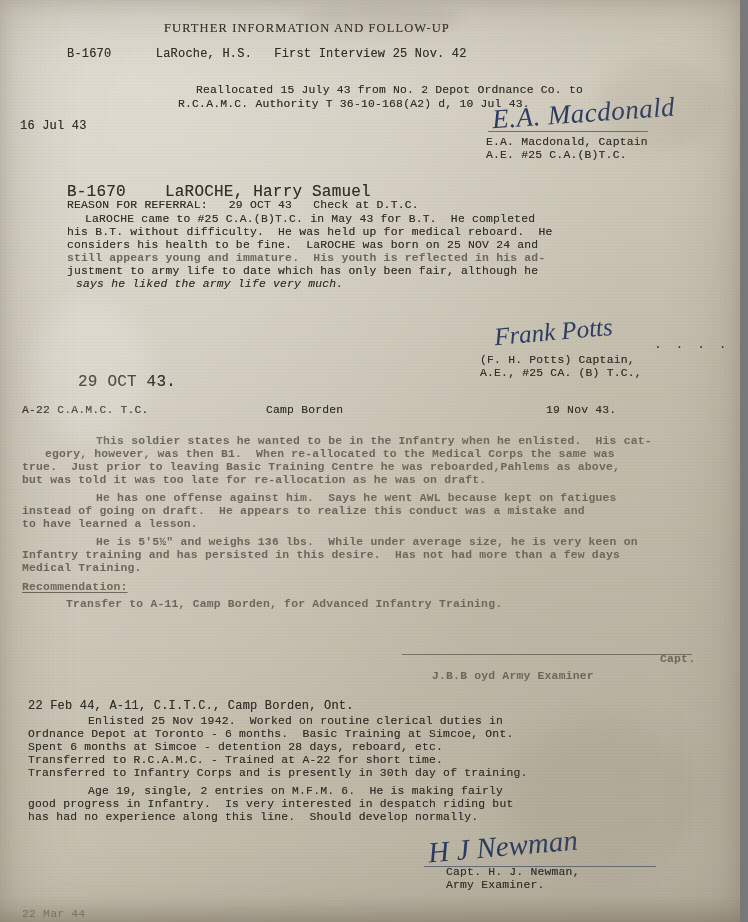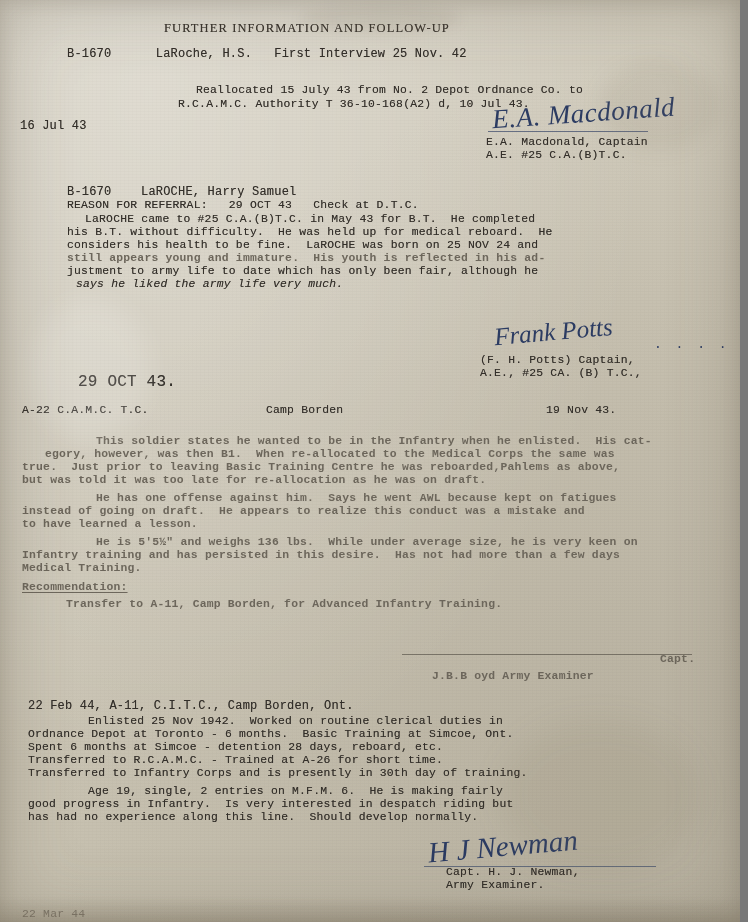--- a/index.html
+++ b/index.html
@@ -95,21 +95,21 @@
   <div class="txt" style="left:196px; top:84px;">Reallocated 15 July 43 from No. 2 Depot Ordnance Co. to</div>
   <div class="txt" style="left:178px; top:98px;">R.C.A.M.C. Authority T 36-10-168(A2) d, 10 Jul 43.</div>
   <div class="txt" style="left:20px; top:120px; font-size:12px;">16 Jul 43</div>
 
   <div class="sig sig1" style="left:492px; top:98px; transform:rotate(-4deg);">E.A. Macdonald</div>
   <div class="rule" style="left:488px; top:131px; width:160px; background:#2c3c63; opacity:.65;"></div>
 
   <div class="txt" style="left:486px; top:136px;">E.A. Macdonald, Captain</div>
   <div class="txt" style="left:486px; top:149px;">A.E. #25 C.A.(B)T.C.</div>
 
-  <div class="txt" style="left:67px; top:186px; font-size:12px;">B-1670    LaROCHE, Harry Samuel</div>
+  <div class="txt" style="left:67px; top:186px; font-size:16px;">B-1670    LaROCHE, Harry Samuel</div>
   <div class="txt" style="left:67px; top:199px;">REASON FOR REFERRAL:   29 OCT 43   Check at D.T.C.</div>
   <div class="txt" style="left:85px; top:213px;">LaROCHE came to #25 C.A.(B)T.C. in May 43 for B.T.  He completed</div>
   <div class="txt" style="left:67px; top:226px;">his B.T. without difficulty.  He was held up for medical reboard.  He</div>
   <div class="txt" style="left:67px; top:239px;">considers his health to be fine.  LaROCHE was born on 25 NOV 24 and</div>
   <div class="txt faded" style="left:67px; top:252px;">still appears young and immature.  His youth is reflected in his ad-</div>
   <div class="txt" style="left:67px; top:265px;">justment to army life to date which has only been fair, although he</div>
   <div class="txt" style="left:76px; top:278px;font-style:italic;">says he liked the army life very much.</div>
 
   <div class="sig" style="left:494px; top:318px; font-size:25px; transform:rotate(-5deg);">Frank Potts</div>
   <div class="dots" style="left:654px; top:337px;">. . . .</div>
@@ -137,21 +137,21 @@
   <div class="txt faded" style="left:66px; top:598px;">Transfer to A-11, Camp Borden, for Advanced Infantry Training.</div>
 
   <div class="rule" style="left:402px; top:654px; width:290px; opacity:.6;"></div>
   <div class="txt faded" style="left:660px; top:653px;">Capt.</div>
   <div class="txt faded" style="left:432px; top:670px;">J.B.B oyd Army Examiner</div>
 
   <div class="txt" style="left:28px; top:700px; font-size:12px;">22 Feb 44, A-11, C.I.T.C., Camp Borden, Ont.</div>
   <div class="txt" style="left:88px; top:715px;">Enlisted 25 Nov 1942.  Worked on routine clerical duties in</div>
   <div class="txt" style="left:28px; top:728px;">Ordnance Depot at Toronto - 6 months.  Basic Training at Simcoe, Ont.</div>
   <div class="txt" style="left:28px; top:741px;">Spent 6 months at Simcoe - detention 28 days, reboard, etc.</div>
-  <div class="txt" style="left:28px; top:754px;">Transferred to R.C.A.M.C. - Trained at A-26 for short time.</div>
+  <div class="txt" style="left:28px; top:754px;">Transferred to R.C.A.M.C. - Trained at A-22 for short time.</div>
   <div class="txt" style="left:28px; top:767px;">Transferred to Infantry Corps and is presently in 30th day of training.</div>
   <div class="txt" style="left:88px; top:785px;">Age 19, single, 2 entries on M.F.M. 6.  He is making fairly</div>
   <div class="txt" style="left:28px; top:798px;">good progress in Infantry.  Is very interested in despatch riding but</div>
   <div class="txt" style="left:28px; top:811px;">has had no experience along this line.  Should develop normally.</div>
 
   <div class="sig" style="left:428px; top:830px; font-size:29px; transform:rotate(-5deg);">H J Newman</div>
   <div class="rule" style="left:424px; top:866px; width:232px; background:#2c3c63; opacity:.6;"></div>
 
   <div class="txt" style="left:446px; top:866px;">Capt. H. J. Newman,</div>
   <div class="txt" style="left:446px; top:879px;">Army Examiner.</div>

